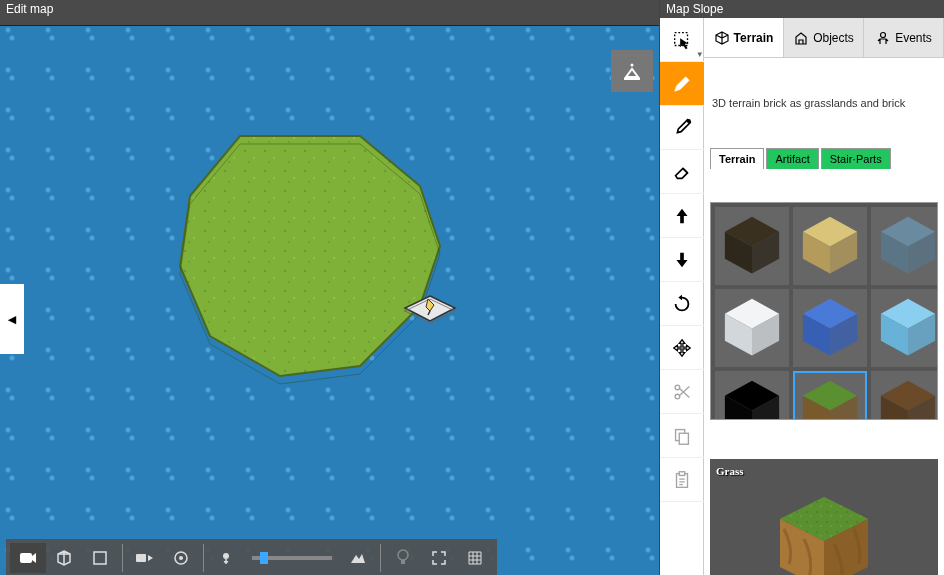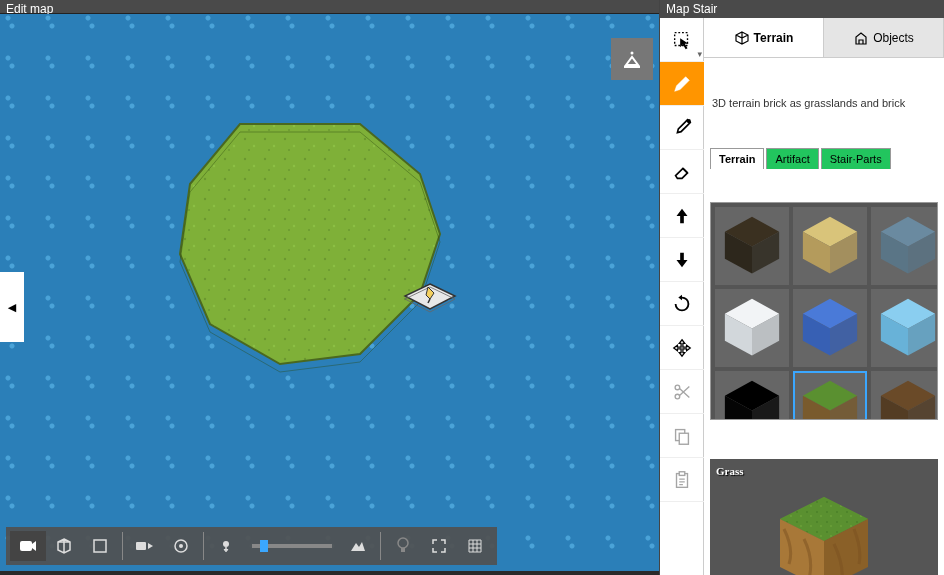--- a/index.html
+++ b/index.html
@@ -1,19 +1,19 @@
 <!DOCTYPE html>
 <html><head>
 <meta charset="utf-8">
 <style>
 * { margin: 0; padding: 0; box-sizing: border-box; }
 body { font-family: Arial, sans-serif; width: 944px; height: 575px; overflow: hidden; background: #2a2a2a; display: flex; }
 
 .left-panel { width: 659px; height: 575px; position: relative; }
-.title-bar { height: 14px; background: #4a4a4a; color: #fff; font-size: 12px; padding: 2px 6px; border-bottom: 1px solid #222; }
+.title-bar { height: 26px; background: #4a4a4a; color: #fff; font-size: 12px; padding: 2px 6px; border-bottom: 1px solid #222; }
 .viewport { position: relative; width: 659px; height: 557px; background: #2b7fb8; overflow: hidden; }
 .water { position: absolute; inset: 0; background: radial-gradient(circle at 30% 30%, #4aa3d8 2px, transparent 3px) 0 0/40px 40px, radial-gradient(circle at 70% 60%, #4aa3d8 2px, transparent 3px) 20px 20px/40px 40px, #2b7fb8; }
 .island { position: absolute; left: 160px; top: 100px; width: 300px; height: 260px; }
 .island svg { width: 100%; height: 100%; }
 .cursor-tile { position: absolute; left: 400px; top: 265px; width: 60px; height: 45px; }
 
 .top-right-btn { position: absolute; right: 6px; top: 24px; width: 42px; height: 42px; background: #777; display: flex; align-items: center; justify-content: center; cursor: pointer; }
 
 .drawer-handle { position: absolute; left: 0; top: 258px; width: 24px; height: 70px; background: #fff; display: flex; align-items: center; justify-content: center; cursor: pointer; }
 .drawer-handle span { color: #000; font-size: 11px; }
@@ -158,21 +158,21 @@
       <div class="bt-btn">
           <svg width="16" height="16" viewBox="0 0 16 16">
             <path d="M2 2 H14 M2 6 H14 M2 10 H14 M2 14 H14 M2 2 V14 M6 2 V14 M10 2 V14 M14 2 V14" stroke="#ddd" stroke-width="1"></path>
           </svg>
         </div>
     </div>
   </div>
 </div>
 
 <div class="right-panel">
-  <div class="right-title">Map Stair</div>
+  <div class="right-title">Map Slope</div>
   <div class="right-body">
     <div class="tool-col">
       <div class="tool-btn">
           <svg viewBox="0 0 24 24">
             <rect x="4" y="4" width="14" height="14" fill="none" stroke="#000" stroke-width="1.5" stroke-dasharray="2 2"></rect>
             <path d="M10 10 L10 20 L13 17 L16 22 L18 21 L15 16 L19 16 Z" fill="#000"></path>
           </svg>
           <span class="tool-chevron">▾</span>
         </div>
       <div class="tool-btn active">
@@ -241,20 +241,27 @@
           <svg viewBox="0 0 16 16">
               <path d="M8 2 L14 5 L14 11 L8 14 L2 11 L2 5 Z M8 2 L8 8 L2 5 M8 8 L14 5 M8 8 L8 14" fill="none" stroke="#000" stroke-width="1.2"></path>
             </svg>
           <span>Terrain</span>
         </div>
         <div class="cat-tab">
           <svg viewBox="0 0 16 16">
               <path d="M3 14 L3 7 L8 3 L13 7 L13 14 Z M6 14 L6 10 L10 10 L10 14" fill="none" stroke="#000" stroke-width="1.2"></path>
             </svg>
           <span>Objects</span>
+        </div>
+        <div class="cat-tab">
+          <svg viewBox="0 0 16 16">
+              <circle cx="8" cy="5" r="2.5" fill="none" stroke="#000" stroke-width="1.2"></circle>
+              <path d="M5 14 L5 9 L11 9 L11 14 M3 11 L5 9 M13 11 L11 9" fill="none" stroke="#000" stroke-width="1.2"></path>
+            </svg>
+          <span>Events</span>
         </div>
       </div>
       <div class="desc">3D terrain brick as grasslands and brick</div>
       <div class="subtabs">
         <div class="subtab active">Terrain</div>
         <div class="subtab">Artifact</div>
         <div class="subtab">Stair·Parts</div>
       </div>
       <div class="tile-grid-wrap">
         <div class="tile-grid" id="tile-grid">

